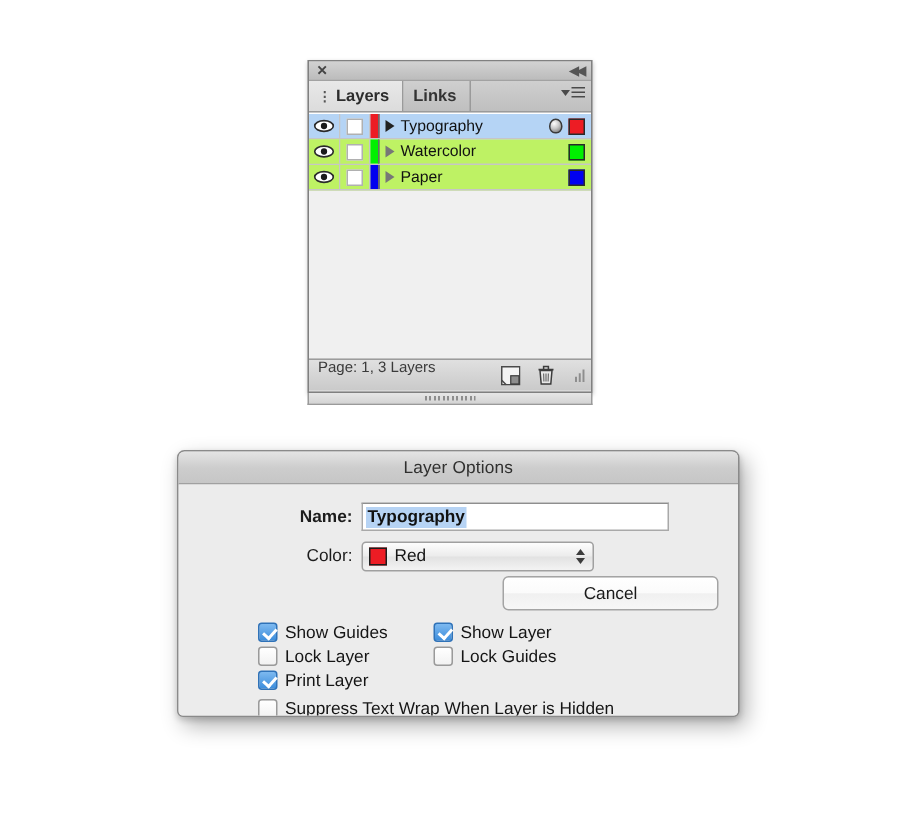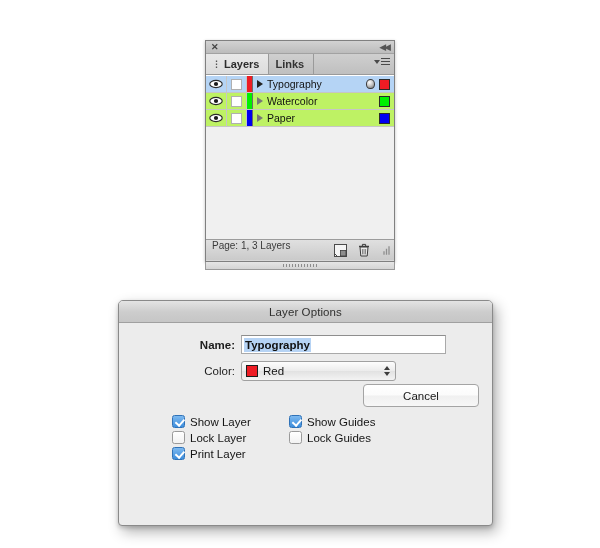--- a/index.html
+++ b/index.html
@@ -266,21 +266,21 @@
     height: 3px;
     background-image: repeating-linear-gradient(to right, #8d8d8d 0 1.5px, transparent 1.5px 3px);
   }
 
   
   #layer-options-dialog {
     position: absolute;
     left: 118px;
     top: 300px;
     width: 375px;
-    height: 226px;
+    height: 178px;
     background: #ececec;
     border: 1px solid #8a8a8a;
     border-radius: 5px 5px 4px 4px;
     box-shadow: 4px 6px 14px rgba(0,0,0,0.30), 0 2px 4px rgba(0,0,0,0.18);
     box-sizing: border-box;
     overflow: hidden;
   }
   .dialog-titlebar {
     height: 22px;
     background: linear-gradient(to bottom, #e4e4e4 0%, #cdcdcd 52%, #c6c6c6 100%);
@@ -377,21 +377,21 @@
   .step-down {
     width: 0; height: 0;
     border-left: 3.5px solid transparent;
     border-right: 3.5px solid transparent;
     border-top: 4px solid #3c3c3c;
   }
 
   .btn {
     height: 21px;
     min-width: 86px;
-    padding: 0 14px;
+    padding: 0 28px;
     background: linear-gradient(to bottom, #ffffff 0%, #fbfbfb 48%, #f0f0f0 52%, #f7f7f7 100%);
     border: 1px solid #a4a4a4;
     border-radius: 4px;
     font-size: 11.5px;
     color: #1a1a1a;
     font-family: "Liberation Sans", sans-serif;
     cursor: pointer;
     box-shadow: 0 1px 0 rgba(255,255,255,0.8) inset;
     display: flex;
     align-items: center;
@@ -598,43 +598,47 @@
       </span>
     </div>
 
     <div class="btn" id="cancel-button">Cancel</div>
 
     <div class="checkbox-area">
       <div class="cb-grid">
 
         <label class="cb-item">
           <span class="cb-box checked"></span>
-          <span class="cb-label">Show Layer</span>
+          <span class="cb-label">Show Guides</span>
         </label>
 
         <label class="cb-item">
           <span class="cb-box checked"></span>
-          <span class="cb-label">Show Guides</span>
+          <span class="cb-label">Show Layer</span>
         </label>
 
         <label class="cb-item">
           <span class="cb-box"></span>
           <span class="cb-label">Lock Layer</span>
         </label>
 
         <label class="cb-item">
           <span class="cb-box"></span>
           <span class="cb-label">Lock Guides</span>
         </label>
 
         <label class="cb-item">
           <span class="cb-box checked"></span>
           <span class="cb-label">Print Layer</span>
         </label>
 
         <span></span>
 
+        <label class="cb-item cb-wide">
+          <span class="cb-box"></span>
+          <span class="cb-label">Suppress Text Wrap When Layer is Hidden</span>
+        </label>
 
       </div>
     </div>
 
   </div>
 </div>
 
 </body></html>

